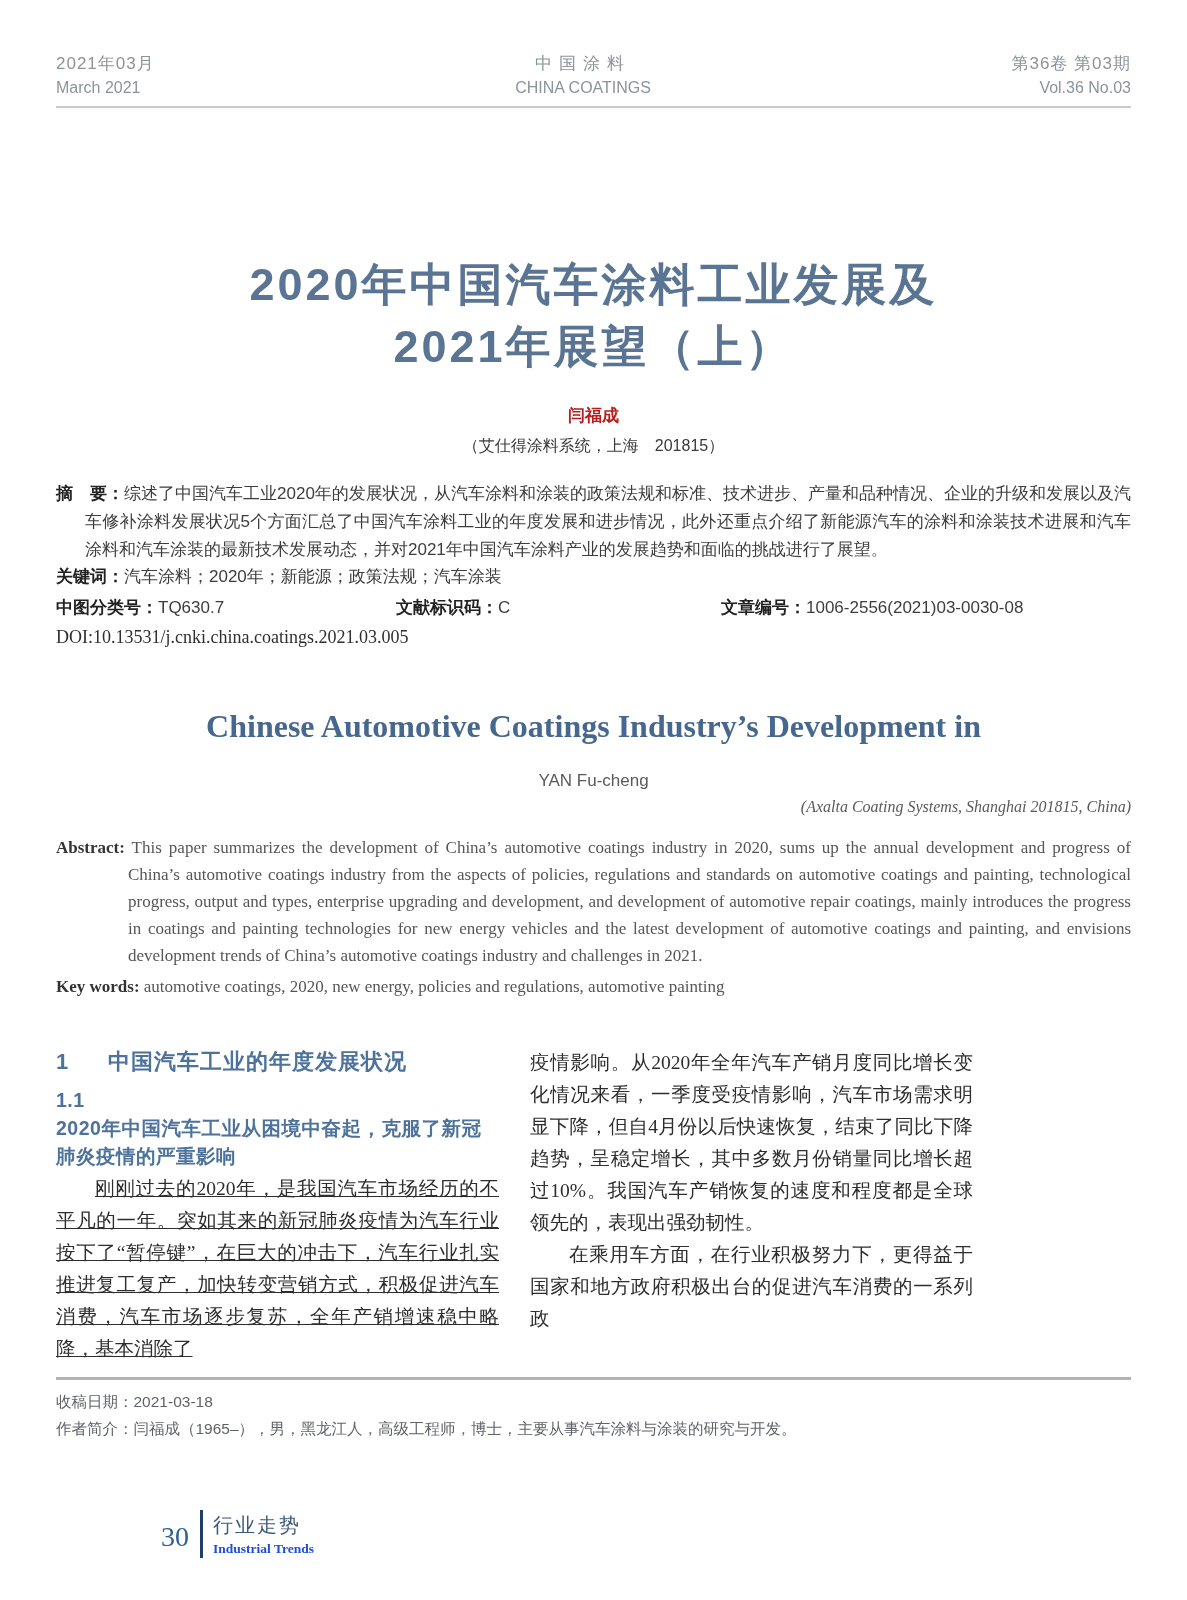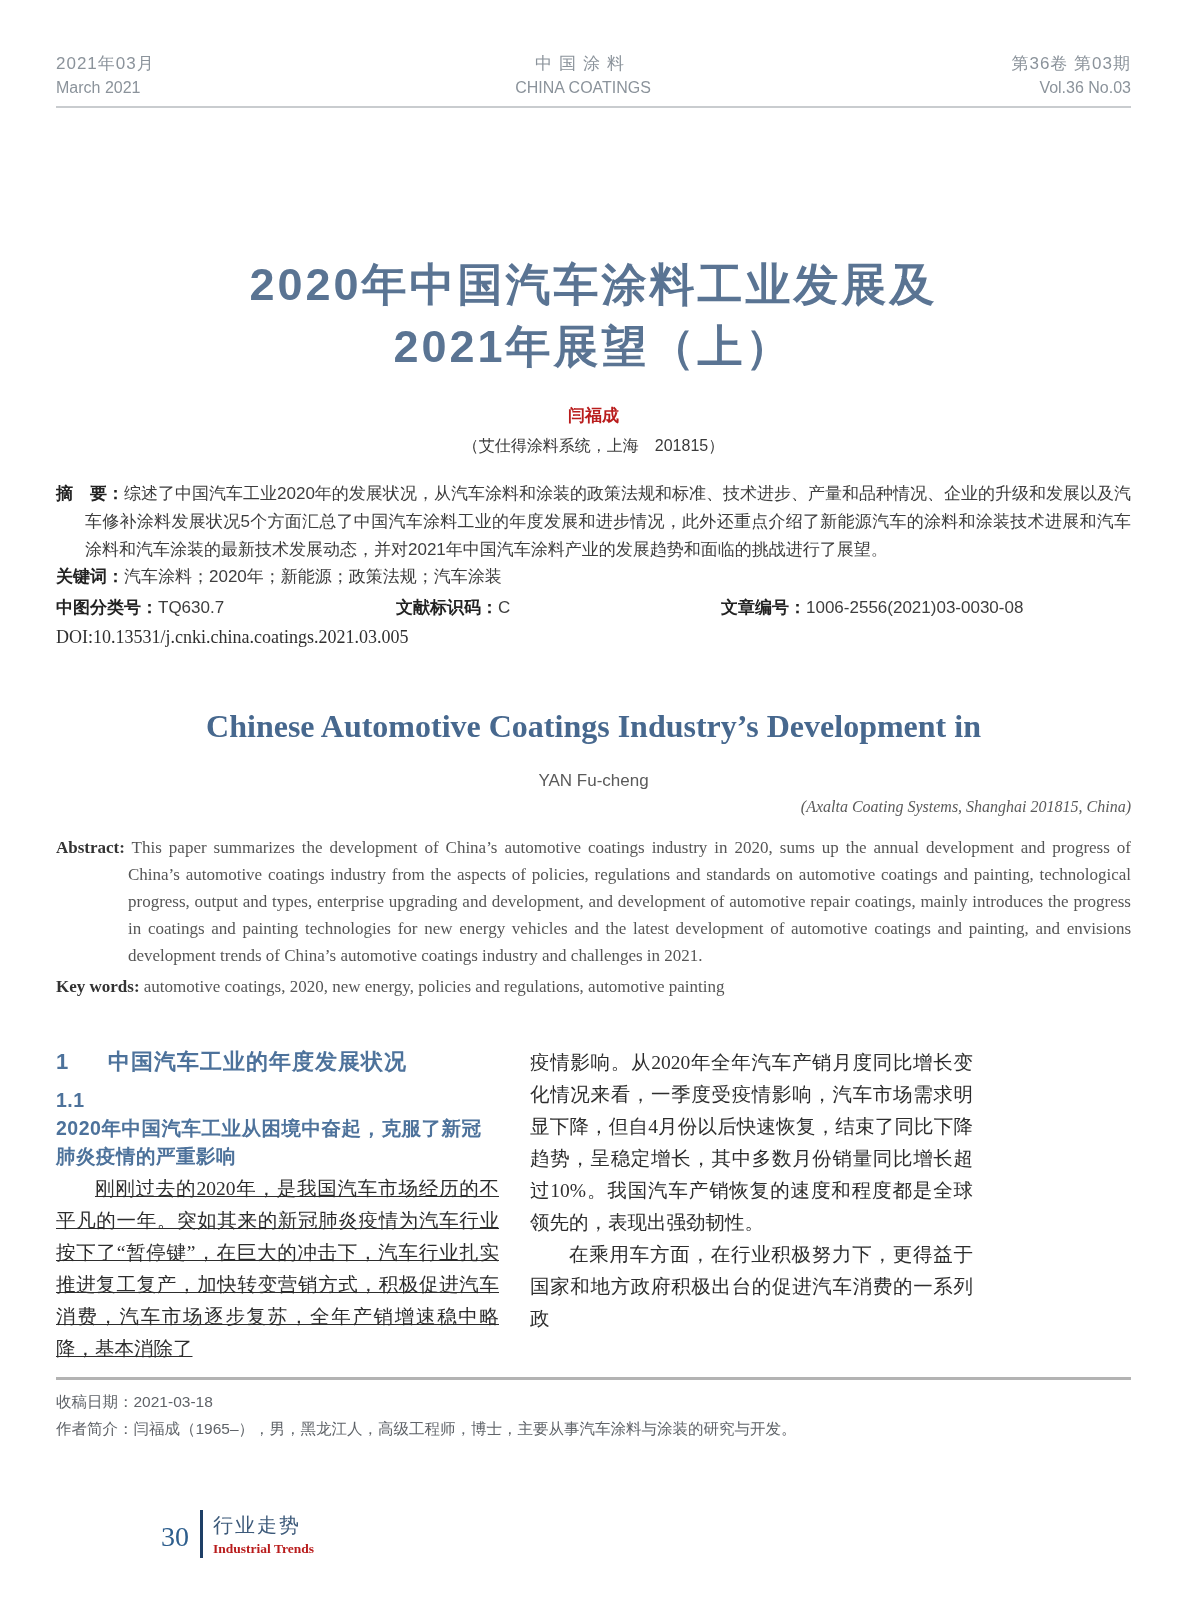--- a/index.html
+++ b/index.html
@@ -94,21 +94,21 @@
   
   .page-footer { position: absolute; left: 135px; bottom: 42px; display: flex; align-items: center; margin-left: 26px; }
   .pagenum {
     font-family: "Liberation Serif", serif; font-size: 28px; color: #2d5e8d;
     margin-right: 11px; align-self: flex-end; padding-bottom: 5px;
   }
   .vbar { width: 3px; height: 48px; background: #1e3f66; margin-right: 10px; }
   .col-name .cn { font-size: 20px; font-weight: normal; color: #3d5a7a; letter-spacing: 2px; }
   .col-name .en {
     font-family: "Liberation Serif", serif; font-weight: bold;
-    font-size: 13.5px; color: #b91c1c; margin-top: 2px;
+    font-size: 13.5px; color: #1d4ed8; margin-top: 2px;
   }
 </style>
 </head>
 <body>
 
 <div class="page">
 
   <header class="page-header">
     <div class="hdr-col left">
       <div class="cn">2021年03月</div>

